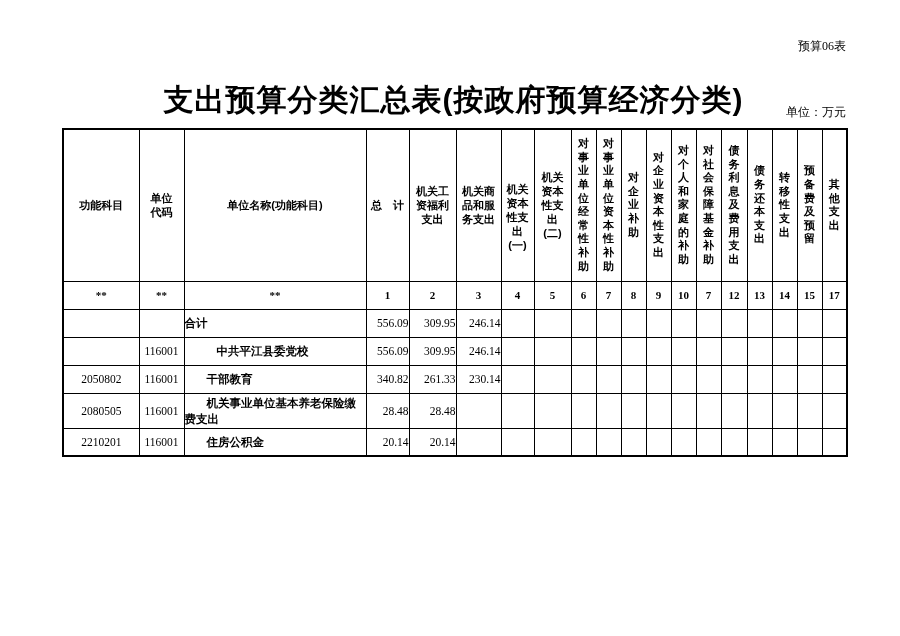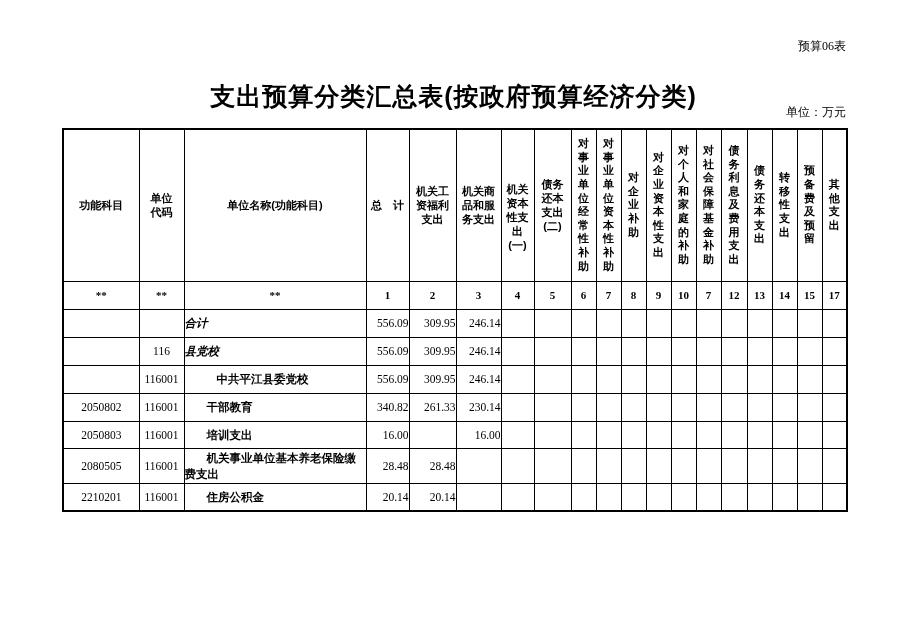--- a/index.html
+++ b/index.html
@@ -12,21 +12,21 @@
     overflow: hidden;
   }
   .form-no {
     position: absolute; top: 38px; right: 54px;
     font-size: 12px;
     font-family: "Liberation Serif", "DejaVu Serif", serif;
   }
   .title {
     position: absolute; top: 80px; left: 62px; width: 783px;
     margin: 0; text-align: center;
-    font-size: 25px; font-weight: bold; letter-spacing: 1px;
+    font-size: 30px; font-weight: bold; letter-spacing: 1px;
     font-family: "Liberation Sans", "DejaVu Sans", sans-serif;
   }
   .unit-note {
     position: absolute; top: 104px; right: 54px;
     font-size: 12px;
     font-family: "Liberation Serif", "DejaVu Serif", serif;
   }
   table.budget {
     position: absolute; top: 128px; left: 62px;
     width: 783px;
@@ -64,21 +64,21 @@
     font-size: 11.5px;
   }
   td.name-cell {
     text-align: left;
     font-family: "Liberation Sans", "DejaVu Sans", sans-serif;
     font-weight: bold;
     font-size: 11.5px;
     line-height: 16px;
     padding-left: 6px; padding-right: 2px;
   }
-  td.name-cell.indent0 { text-indent: 0; font-style: italic; }
+  td.name-cell.indent0 { text-indent: 0; }
   td.name-cell.indent1 { text-indent: 12px; padding-left: 20px; }
   td.name-cell.indent2 { text-indent: 22px; }
   td.num-cell {
     text-align: right;
     padding-right: 5px;
     font-family: "Liberation Serif", "DejaVu Serif", serif;
     font-size: 11.5px;
   }
 </style>
 </head>
@@ -127,21 +127,21 @@
         <th>
           <div class="htext" style="width: 3.1em;">机关工资福利支出</div>
         </th>
         <th>
           <div class="htext" style="width: 3.1em;">机关商品和服务支出</div>
         </th>
         <th>
           <div class="htext" style="width: 2.2em; margin-top: 24px;">机关资本性支出(一)</div>
         </th>
         <th>
-          <div class="htext" style="width: 2.2em;">债务还本支出(二)</div>
+          <div class="htext" style="width: 2.2em;">机关资本性支出(二)</div>
         </th>
         <th>
           <div class="vtext">对事业单位经常性补助</div>
         </th>
         <th>
           <div class="vtext">对事业单位资本性补助</div>
         </th>
         <th>
           <div class="vtext">对企业补助</div>
         </th>
@@ -207,41 +207,20 @@
         <td class="num-cell"></td>
         <td class="num-cell"></td>
         <td class="num-cell"></td>
         <td class="num-cell"></td>
         <td class="num-cell"></td>
         <td class="num-cell"></td>
         <td class="num-cell"></td>
       </tr>
       <tr style="height: 28px;">
         <td class="code-cell"></td>
-        <td class="code-cell">116</td>
-        <td class="name-cell indent0">县党校</td>
-        <td class="num-cell">556.09</td>
-        <td class="num-cell">309.95</td>
-        <td class="num-cell">246.14</td>
-        <td class="num-cell"></td>
-        <td class="num-cell"></td>
-        <td class="num-cell"></td>
-        <td class="num-cell"></td>
-        <td class="num-cell"></td>
-        <td class="num-cell"></td>
-        <td class="num-cell"></td>
-        <td class="num-cell"></td>
-        <td class="num-cell"></td>
-        <td class="num-cell"></td>
-        <td class="num-cell"></td>
-        <td class="num-cell"></td>
-        <td class="num-cell"></td>
-      </tr>
-      <tr style="height: 28px;">
-        <td class="code-cell"></td>
         <td class="code-cell">116001</td>
         <td class="name-cell indent1">中共平江县委党校</td>
         <td class="num-cell">556.09</td>
         <td class="num-cell">309.95</td>
         <td class="num-cell">246.14</td>
         <td class="num-cell"></td>
         <td class="num-cell"></td>
         <td class="num-cell"></td>
         <td class="num-cell"></td>
         <td class="num-cell"></td>
@@ -268,41 +247,20 @@
         <td class="num-cell"></td>
         <td class="num-cell"></td>
         <td class="num-cell"></td>
         <td class="num-cell"></td>
         <td class="num-cell"></td>
         <td class="num-cell"></td>
         <td class="num-cell"></td>
         <td class="num-cell"></td>
         <td class="num-cell"></td>
       </tr>
-      <tr style="height: 27px;">
-        <td class="code-cell">2050803</td>
-        <td class="code-cell">116001</td>
-        <td class="name-cell indent2">培训支出</td>
-        <td class="num-cell">16.00</td>
-        <td class="num-cell"></td>
-        <td class="num-cell">16.00</td>
-        <td class="num-cell"></td>
-        <td class="num-cell"></td>
-        <td class="num-cell"></td>
-        <td class="num-cell"></td>
-        <td class="num-cell"></td>
-        <td class="num-cell"></td>
-        <td class="num-cell"></td>
-        <td class="num-cell"></td>
-        <td class="num-cell"></td>
-        <td class="num-cell"></td>
-        <td class="num-cell"></td>
-        <td class="num-cell"></td>
-        <td class="num-cell"></td>
-      </tr>
       <tr style="height: 35px;">
         <td class="code-cell">2080505</td>
         <td class="code-cell">116001</td>
         <td class="name-cell indent2">机关事业单位基本养老保险缴费支出</td>
         <td class="num-cell">28.48</td>
         <td class="num-cell">28.48</td>
         <td class="num-cell"></td>
         <td class="num-cell"></td>
         <td class="num-cell"></td>
         <td class="num-cell"></td>

